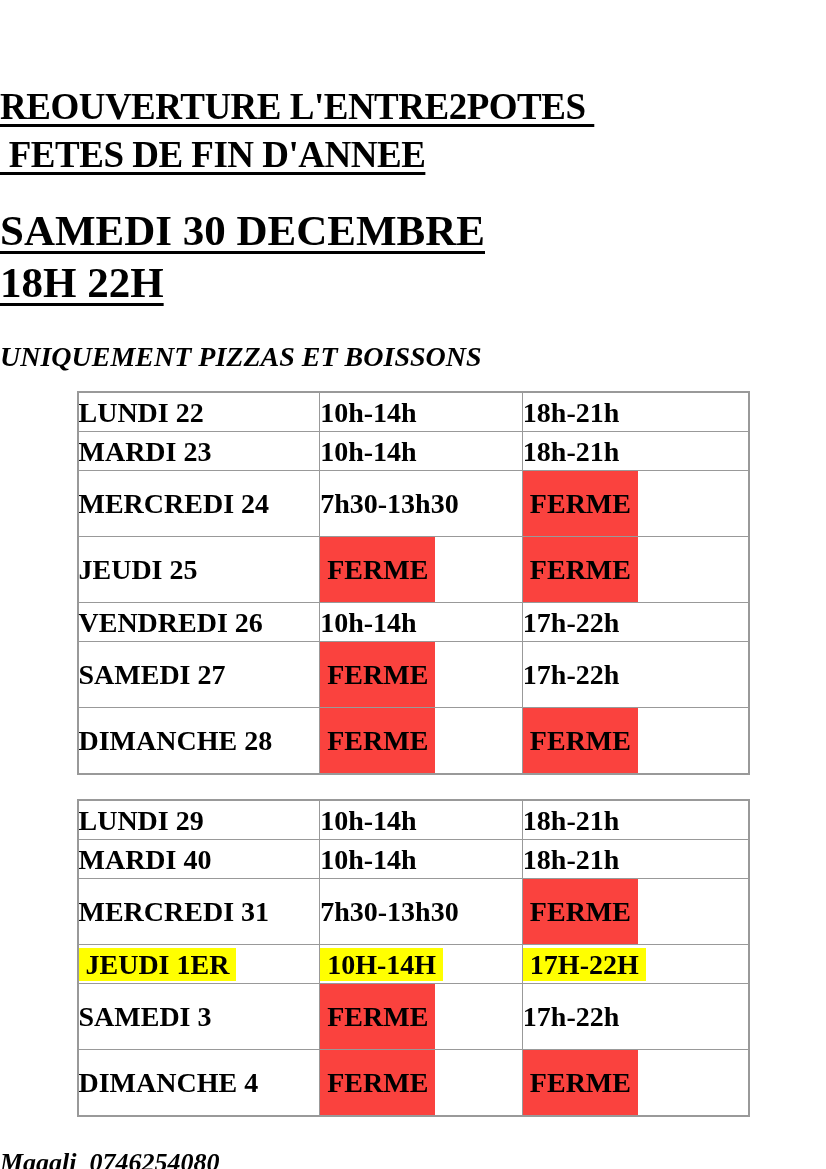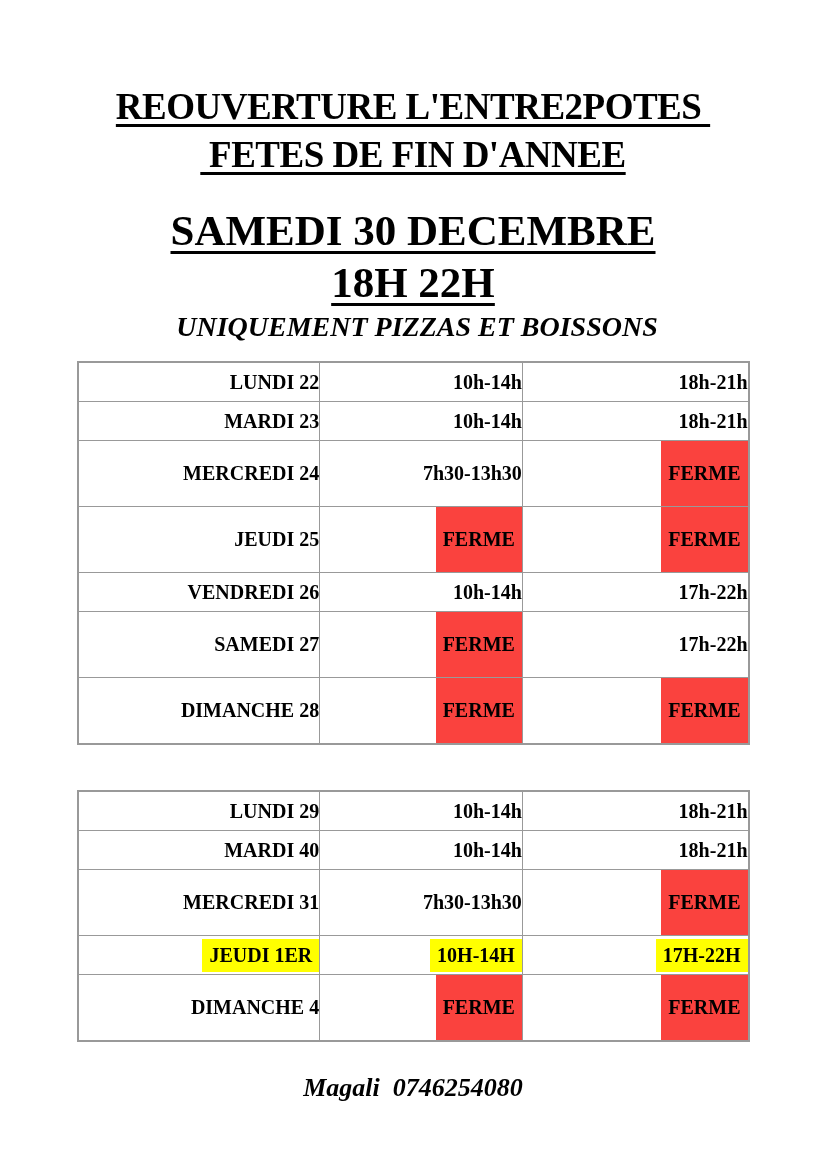--- a/index.html
+++ b/index.html
@@ -12,21 +12,21 @@
     width: 826px;
     height: 1169px;
     margin: 0;
     background: #ffffff;
     color: #000000;
     font-family: "Liberation Serif", serif;
     overflow: hidden;
     box-sizing: border-box;
     padding-top: 83px;
   }
-  .centered { text-align: center; }
+  .centered { }
 
   
   .title div {
     font-size: 37px;
     font-weight: bold;
     line-height: 48px;
     text-decoration: underline;
     text-decoration-thickness: 3px;
     text-underline-offset: 5px;
     white-space: pre;
@@ -39,48 +39,48 @@
     font-size: 43px;
     font-weight: bold;
     line-height: 52px;
     text-decoration: underline;
     text-decoration-thickness: 3px;
     text-underline-offset: 6px;
     white-space: pre;
   }
 
   .subtitle {
+    margin-top: 30px;
     font-size: 28px;
     font-weight: bold;
     font-style: italic;
     line-height: 36px;
-    padding-left: 8px;
   }
   .order {
     font-size: 38px;
     font-weight: bold;
     font-style: italic;
     line-height: 46px;
   }
 
   
   table.sched {
     width: 673px;
     margin: 16px auto 0 auto;
     border-collapse: collapse;
     table-layout: fixed;
     border: 2px solid var(--table-border, #999999);
   }
-  table.sched.t2 { margin-top: 45px; }
+  table.sched.t2 { margin-top: 24px; }
   table.sched td {
     border: 1px solid var(--table-border, #999999);
     height: 38px;
-    text-align: right;
+    text-align: left;
     vertical-align: middle;
-    font-size: 20px;
+    font-size: 28px;
     font-weight: bold;
     padding: 0;
   }
   table.sched col.c-day    { width: 36.1%; }
   table.sched col.c-lunch  { width: 30.2%; }
   table.sched col.c-dinner { width: 33.7%; }
 
   td span {
     display: inline-block;
     line-height: 33px;
@@ -186,20 +186,25 @@
           <td><span class="hl-none">MERCREDI 31</span></td>
           <td><span class="hl-none">7h30-13h30</span></td>
           <td><span class="hl-red">FERME</span></td>
         </tr>
         <tr>
           <td><span class="hl-yellow">JEUDI 1ER</span></td>
           <td><span class="hl-yellow">10H-14H</span></td>
           <td><span class="hl-yellow">17H-22H</span></td>
         </tr>
         <tr>
+          <td><span class="hl-none">SAMEDI 3</span></td>
+          <td><span class="hl-red">FERME</span></td>
+          <td><span class="hl-none">17h-22h</span></td>
+        </tr>
+        <tr>
           <td><span class="hl-none">DIMANCHE 4</span></td>
           <td><span class="hl-red">FERME</span></td>
           <td><span class="hl-red">FERME</span></td>
         </tr>
       </tbody>
   </table>
 
   <div class="footer centered">Magali  0746254080</div>
 
 </div>

